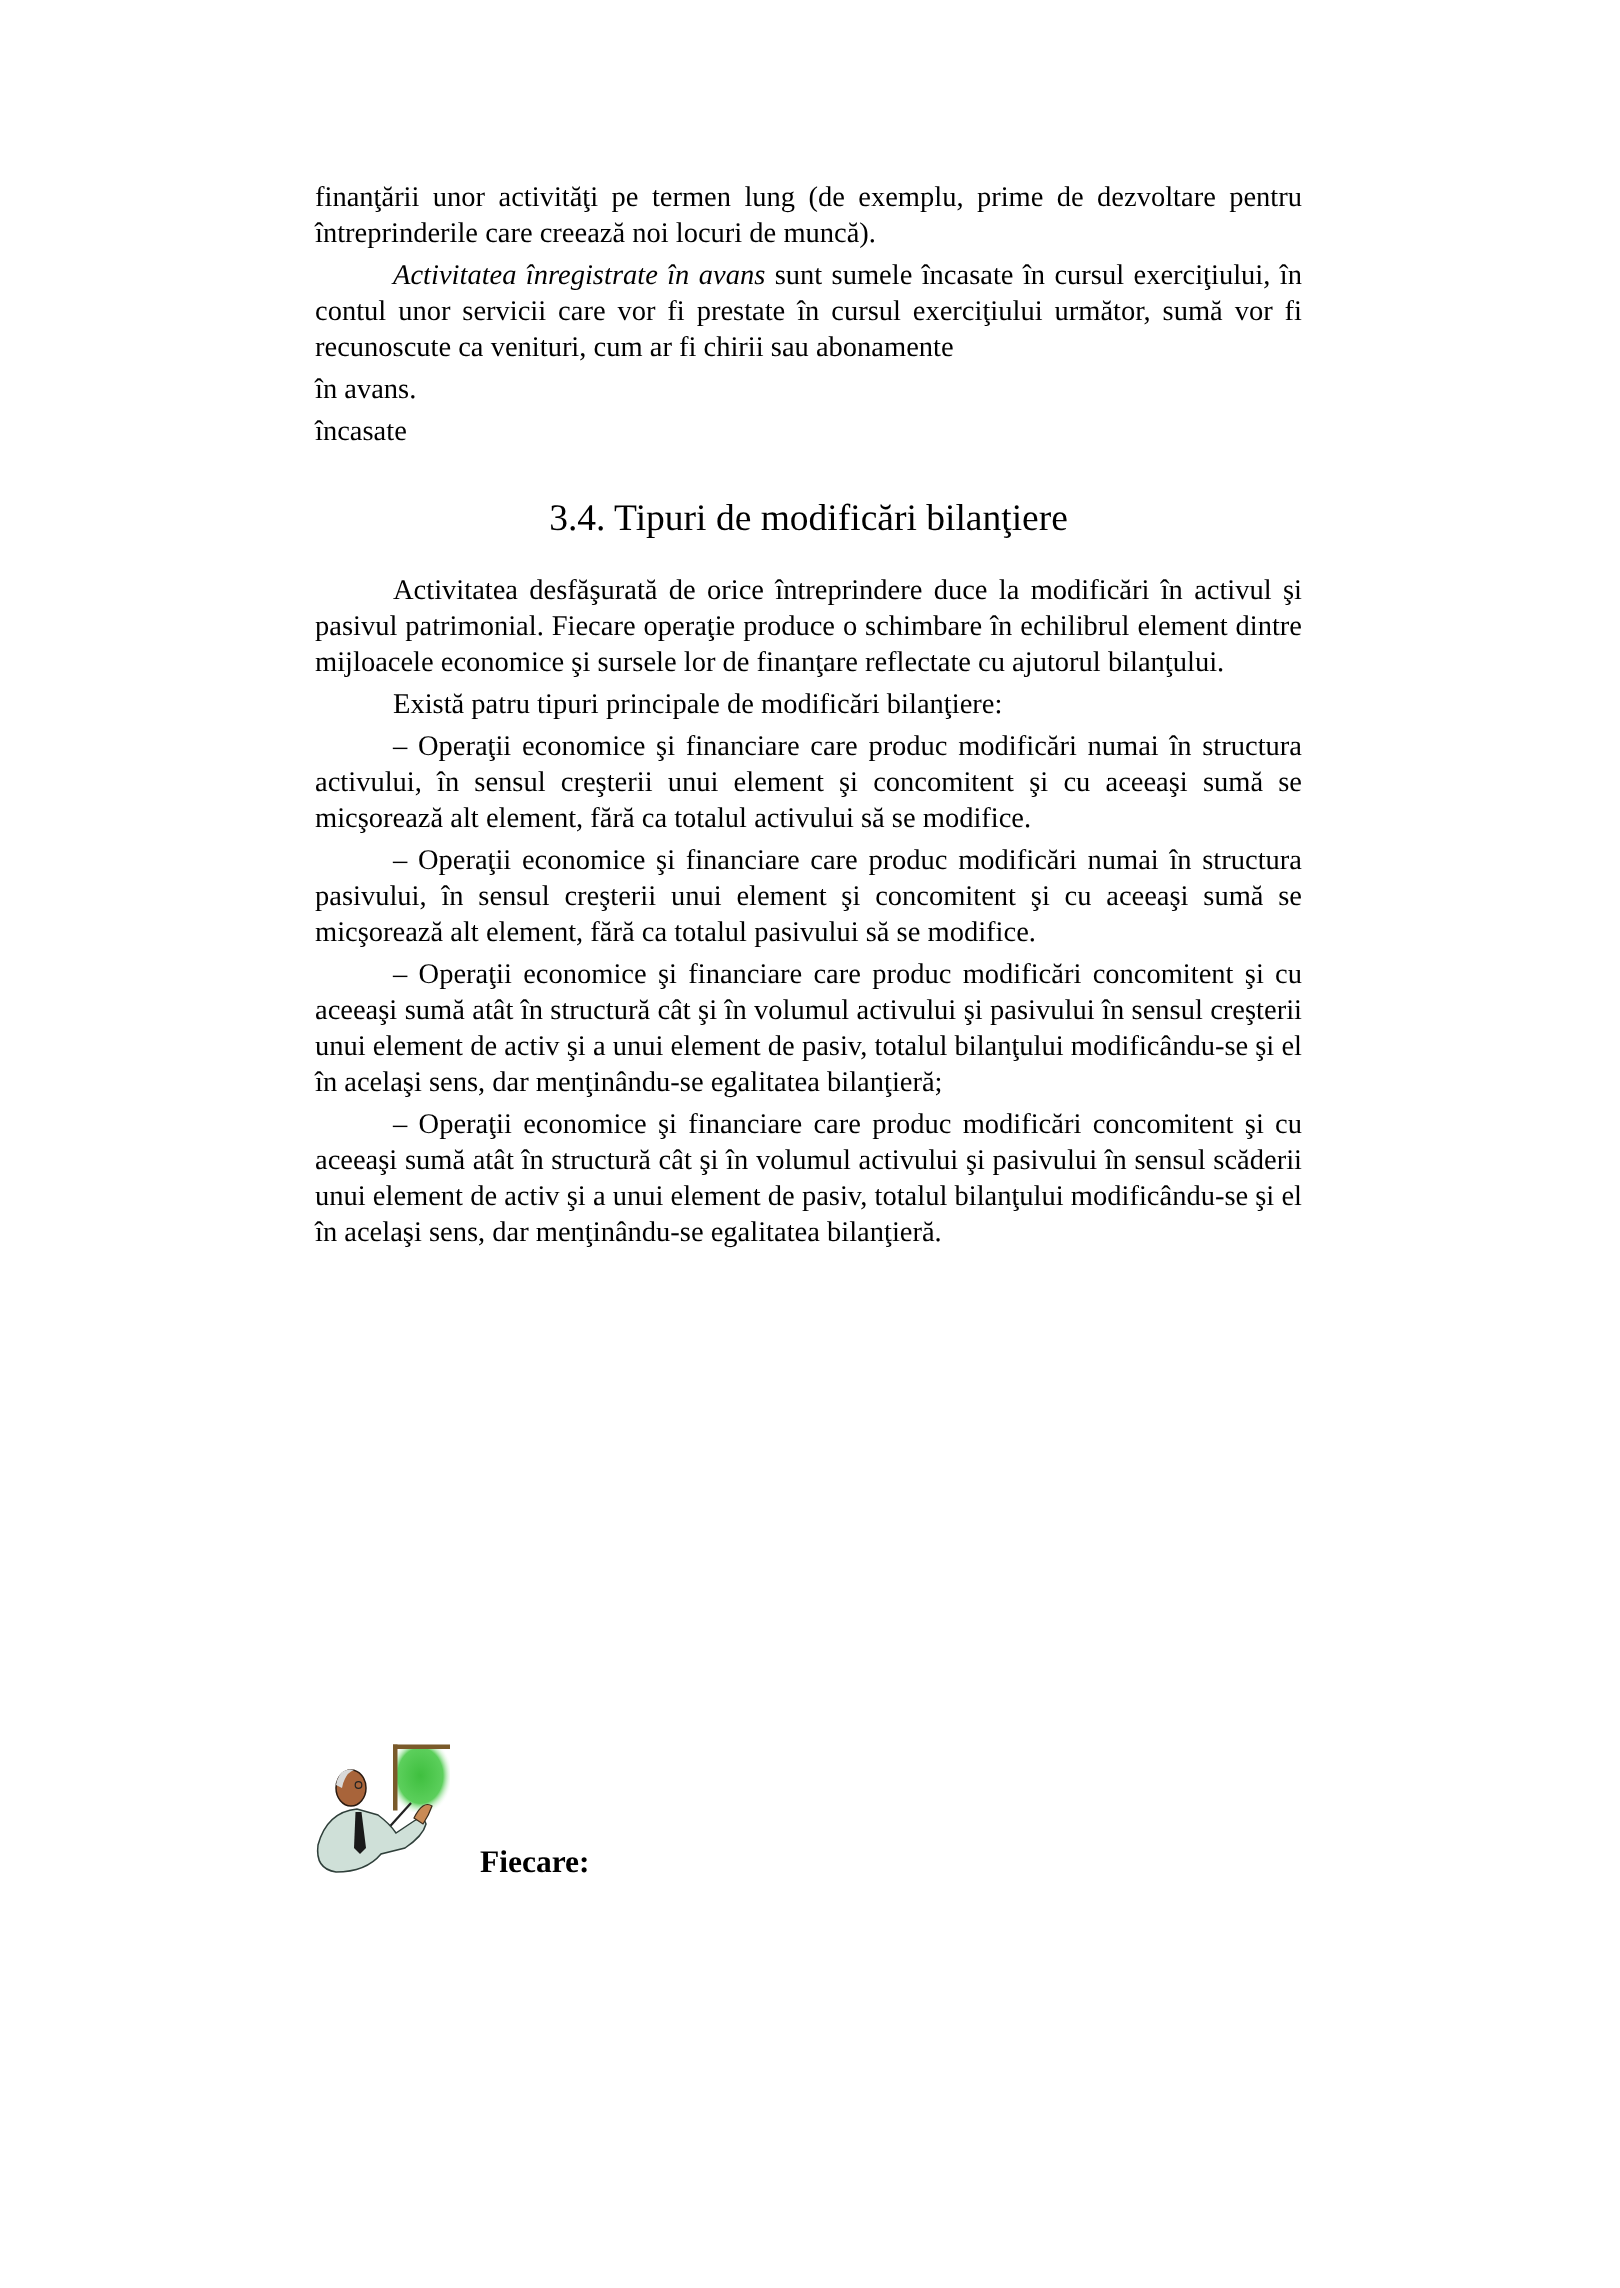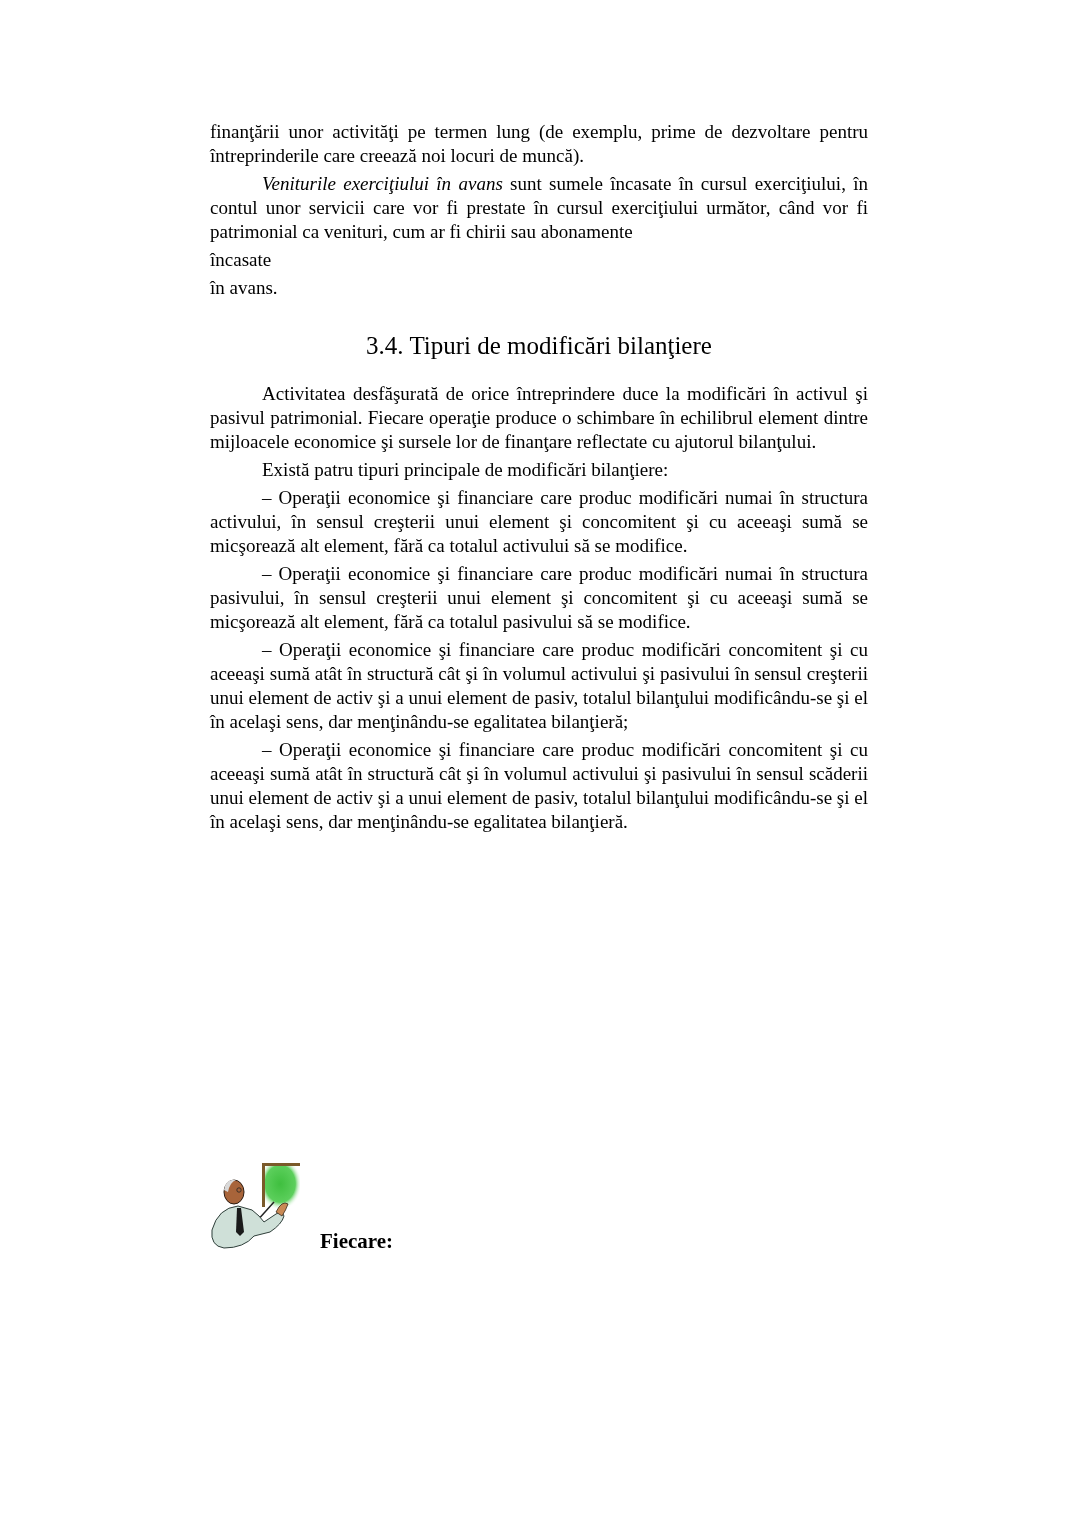--- a/index.html
+++ b/index.html
@@ -65,23 +65,23 @@
       font-weight: bold;
       font-size: 21px;
       font-family: "Liberation Serif", serif;
     }
   </style>
 </head>
 <body>
 
 <div class="page">
   <p class="p">finanţării unor activităţi pe termen lung (de exemplu, prime de dezvoltare pentru întreprinderile care creează noi locuri de muncă).</p>
-  <p class="p indent"><span class="italic">Veniturile exerciţiului în avans</span><span> sunt sumele încasate în cursul exerciţiului, în contul unor servicii care vor fi prestate în cursul exerciţiului următor, când vor fi patrimonial ca venituri, cum ar fi chirii sau abonamente</span></p>
+  <p class="p indent"><span class="italic">Activitatea înregistrate în avans</span><span> sunt sumele încasate în cursul exerciţiului, în contul unor servicii care vor fi prestate în cursul exerciţiului următor, sumă vor fi recunoscute ca venituri, cum ar fi chirii sau abonamente</span></p>
+  <p class="p last-left">în avans.</p>
   <p class="p last-left">încasate</p>
-  <p class="p last-left">în avans.</p>
 
   <h2 class="heading">3.4. Tipuri de modificări bilanţiere</h2>
 
   <p class="p indent">Activitatea desfăşurată de orice întreprindere duce la modificări în activul şi pasivul patrimonial. Fiecare operaţie produce o schimbare în echilibrul element dintre mijloacele economice şi sursele lor de finanţare reflectate cu ajutorul bilanţului.</p>
   <p class="p indent">Există patru tipuri principale de modificări bilanţiere:</p>
 
   <p class="p indent">– Operaţii economice şi financiare care produc modificări numai în structura activului, în sensul creşterii unui element şi concomitent şi cu aceeaşi sumă se micşorează alt element, fără ca totalul activului să se modifice.</p>
   <p class="p indent">– Operaţii economice şi financiare care produc modificări numai în structura pasivului, în sensul creşterii unui element şi concomitent şi cu aceeaşi sumă se micşorează alt element, fără ca totalul pasivului să se modifice.</p>
   <p class="p indent">– Operaţii economice şi financiare care produc modificări concomitent şi cu aceeaşi sumă atât în structură cât şi în volumul activului şi pasivului în sensul creşterii unui element de activ şi a unui element de pasiv, totalul bilanţului modificându-se şi el în acelaşi sens, dar menţinându-se egalitatea bilanţieră;</p>
   <p class="p indent">– Operaţii economice şi financiare care produc modificări concomitent şi cu aceeaşi sumă atât în structură cât şi în volumul activului şi pasivului în sensul scăderii unui element de activ şi a unui element de pasiv, totalul bilanţului modificându-se şi el în acelaşi sens, dar menţinându-se egalitatea bilanţieră.</p>

